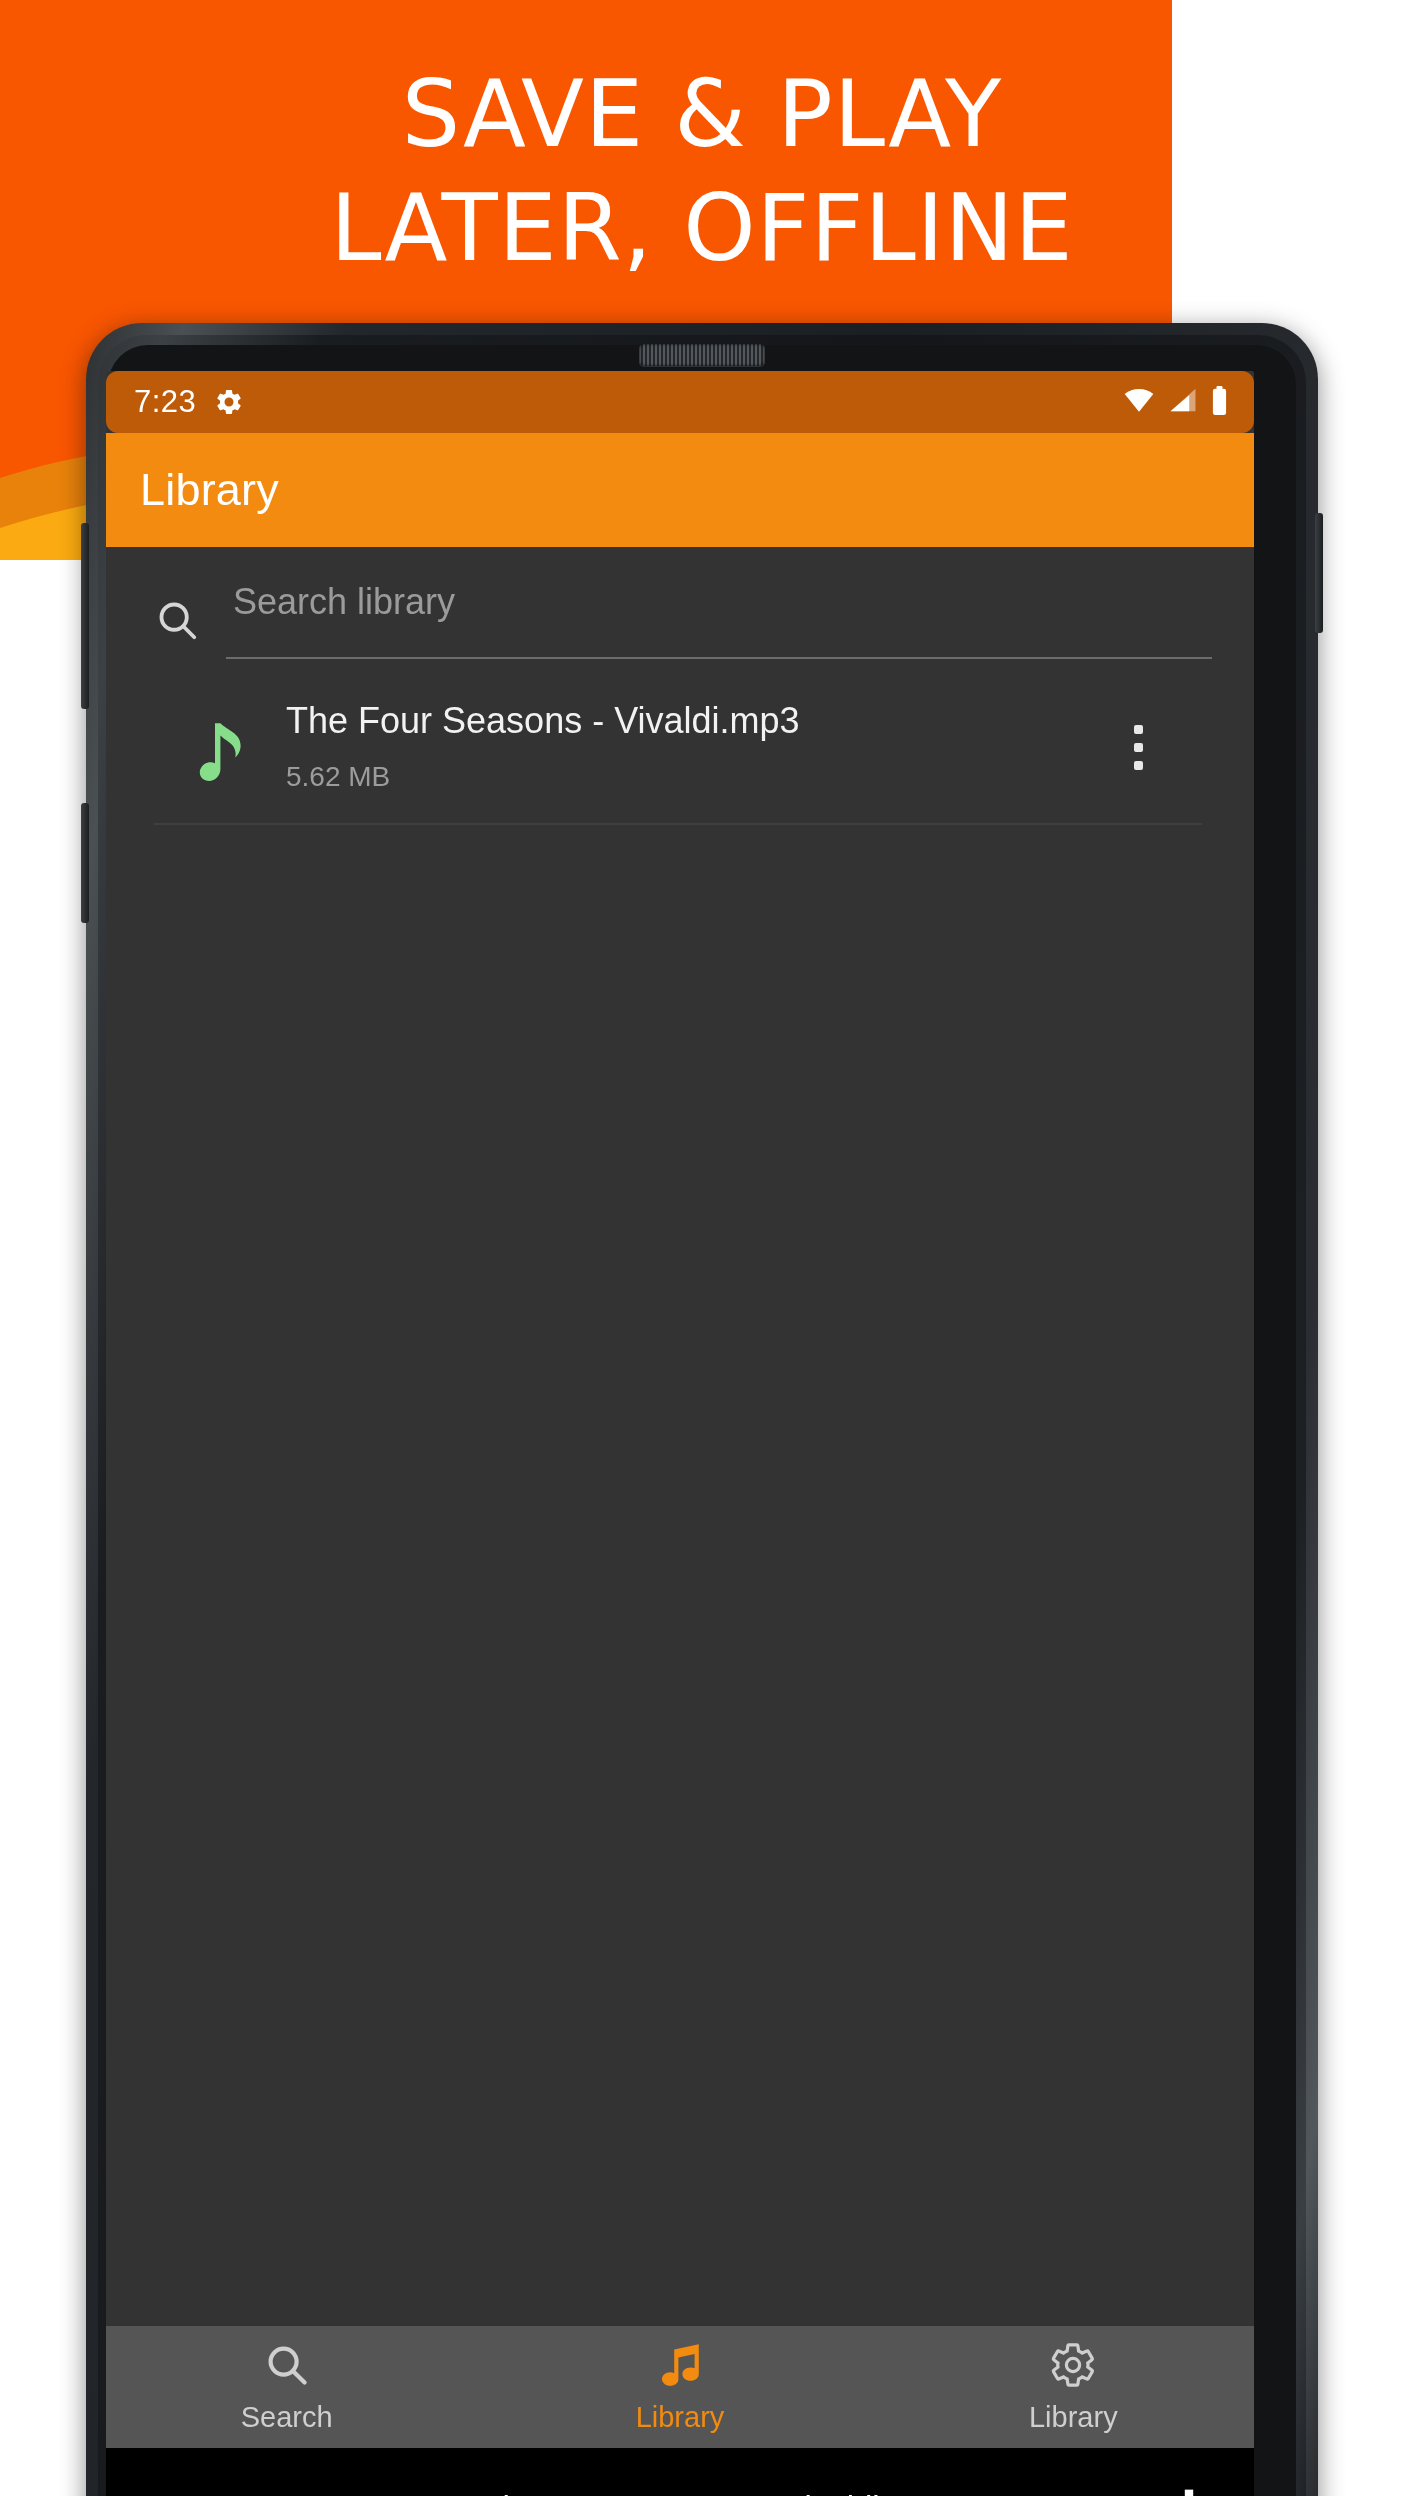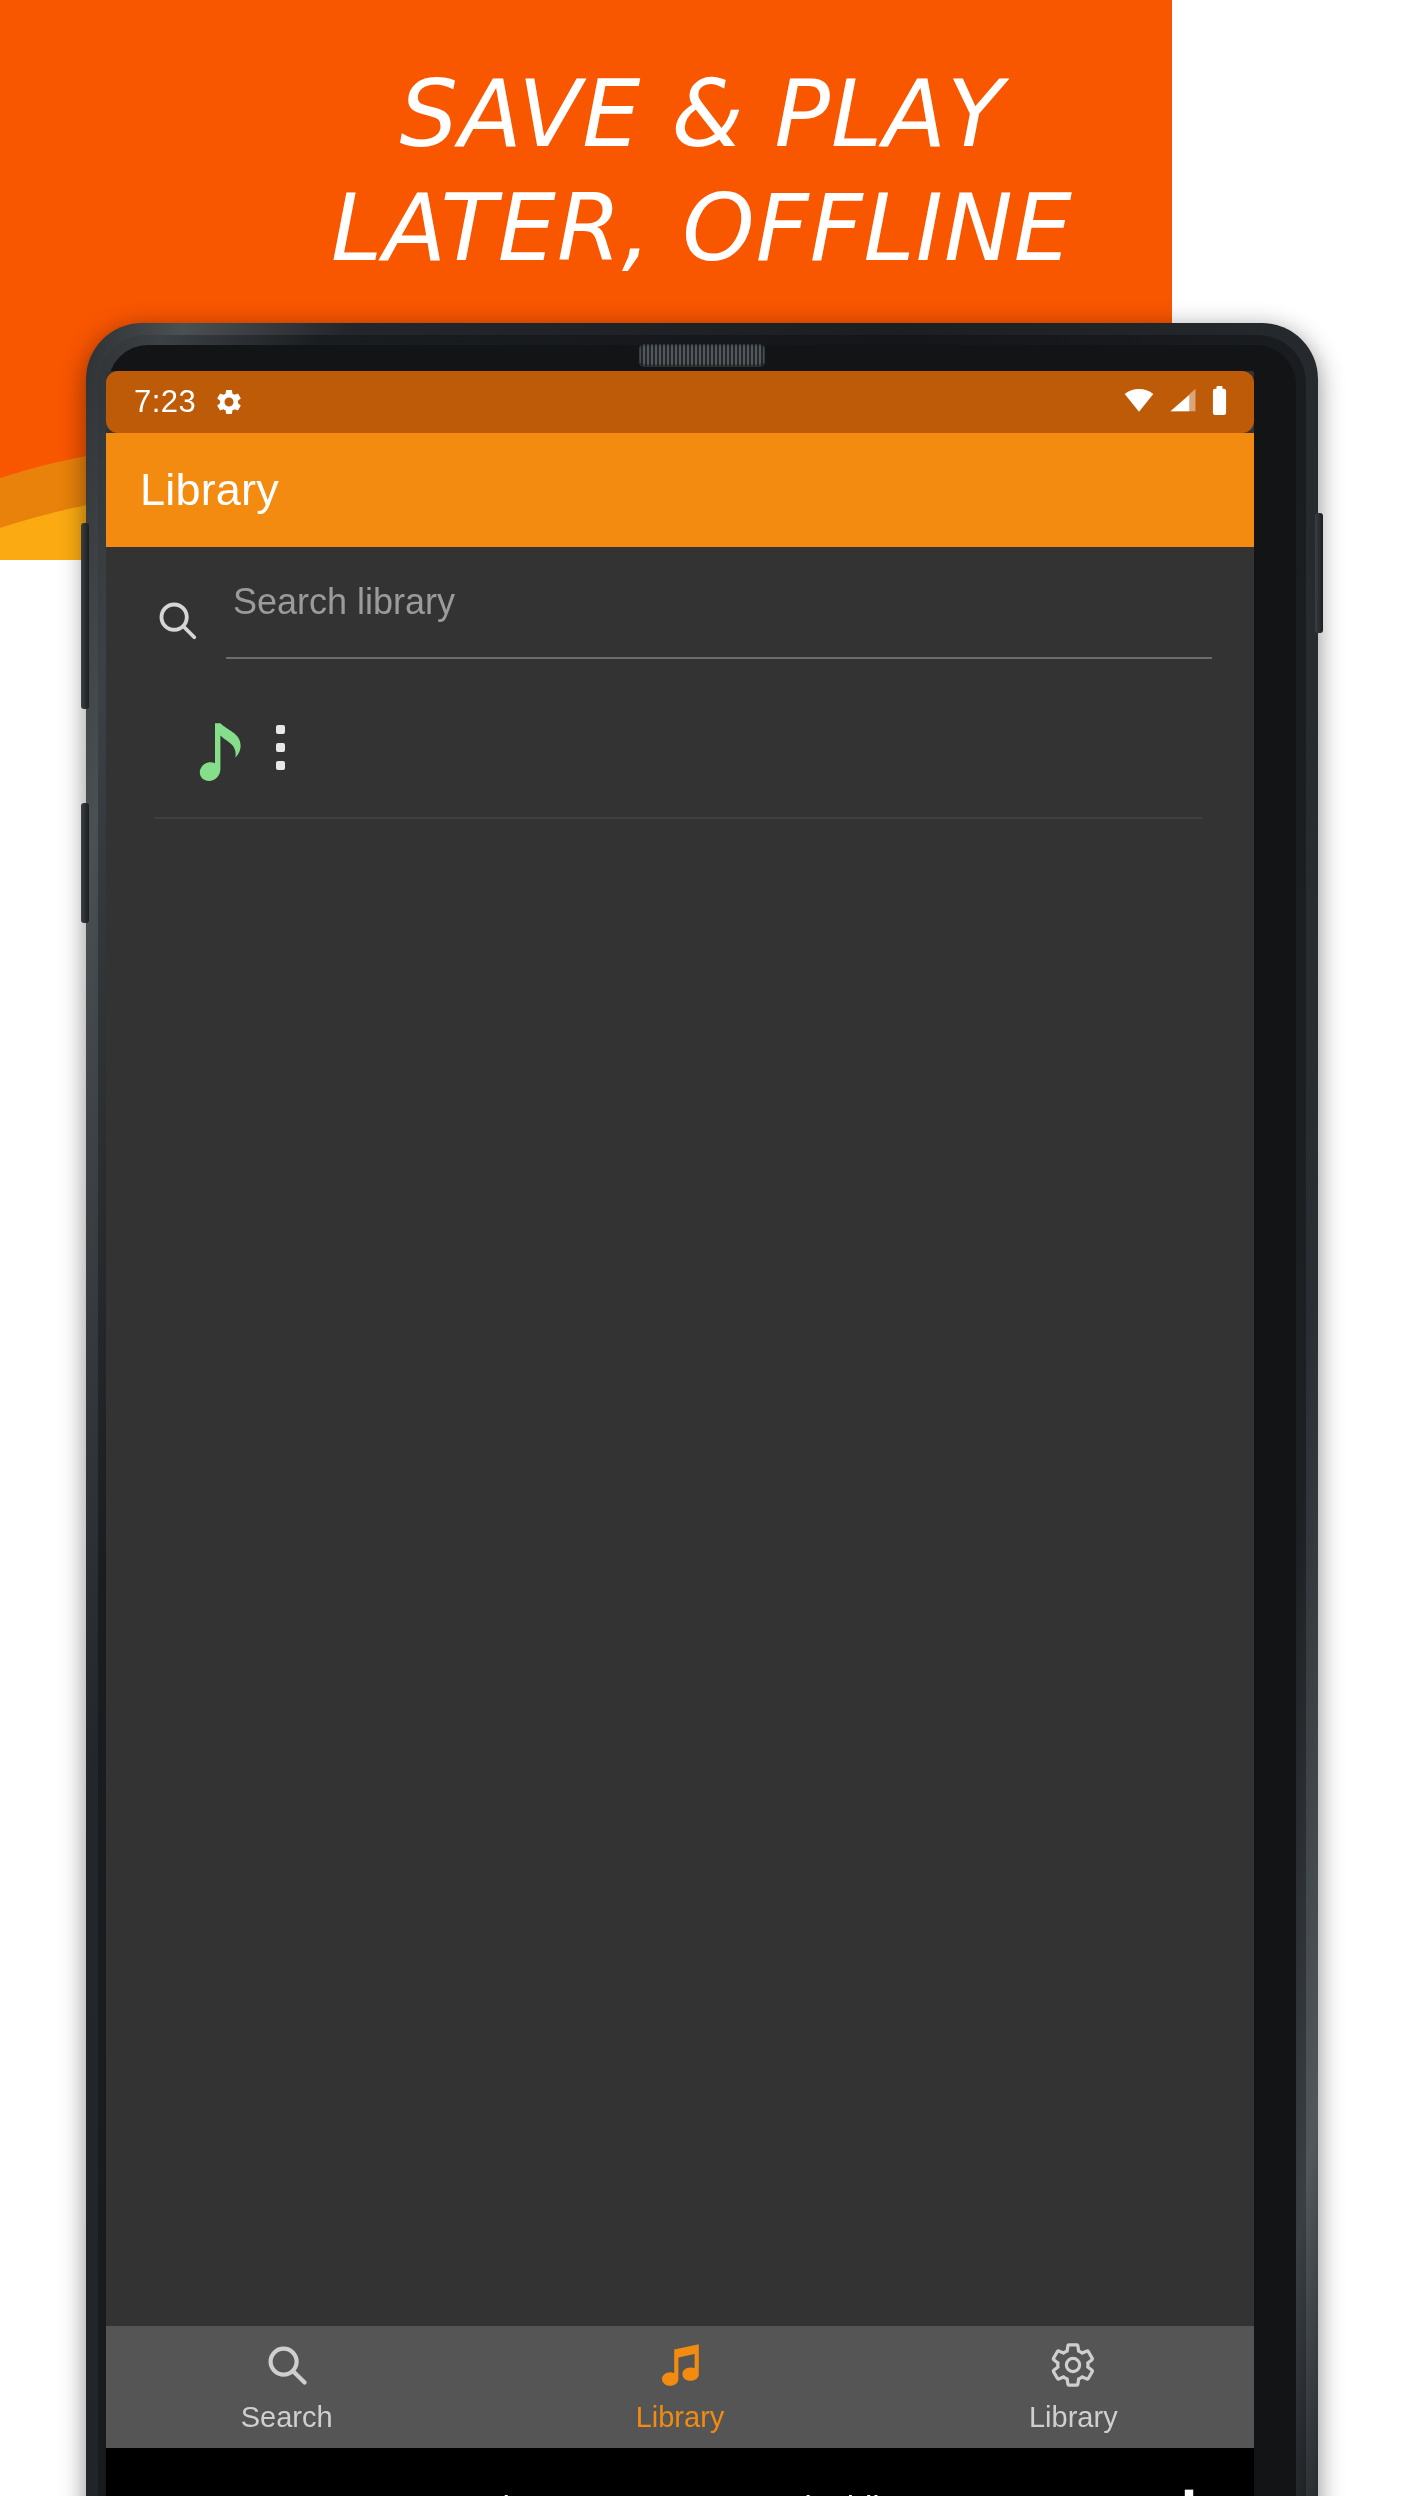--- a/index.html
+++ b/index.html
@@ -11,21 +11,20 @@
     position: relative; overflow: hidden;
     font-family: "Liberation Sans", sans-serif;
   }
 
   
   #promo-banner {
     position: absolute; left: 0; top: 0;
     width: 1172px; height: 560px;
     overflow: hidden;
     background: #ffffff;
-    font-style: italic;
   }
   #promo-bg-svg { position: absolute; left: 0; top: 0; }
   #promo-headline {
     position: absolute; left: 0; top: 58px;
     width: 1404px;
     text-align: center;
     color: #ffffff;
     font-family: "DejaVu Sans", sans-serif;
     font-weight: 400;
     font-size: 92px;
@@ -266,20 +265,24 @@
           <input id="search-input" type="text" placeholder="Search library" style="">
         </span>
       </div>
 
       <div id="library-list">
         <div class="library-row">
           <span class="row-note-icon">
             <svg width="52" height="62" viewBox="0 0 26 31" fill="#86de8a">
               <path d="M11.2 1.1 C14.6 4.6 21.3 6.1 21.3 12.2 C21.3 14.9 20.1 16.9 18.6 18.2 C19.3 15.4 18.3 12.5 15.5 10.6 C13.7 9.4 12.2 8.4 11.2 7.3 L11.2 24.1 C11.2 27.3 8.5 30 5.6 30 C2.8 30 0.9 28.2 0.9 25.8 C0.9 23 3.3 20.6 6.3 20.6 C7.1 20.6 7.9 20.8 8.5 21.1 L8.5 1.1 Z"></path>
             </svg>
+          </span>
+          <span class="row-texts">
+            <div class="row-title">The Four Seasons - Vivaldi.mp3</div>
+            <div class="row-subtitle">5.62 MB</div>
           </span>
           <span class="row-overflow">
             <span></span>
             <span></span>
             <span></span>
           </span>
         </div>
       </div>
 
     </div>

